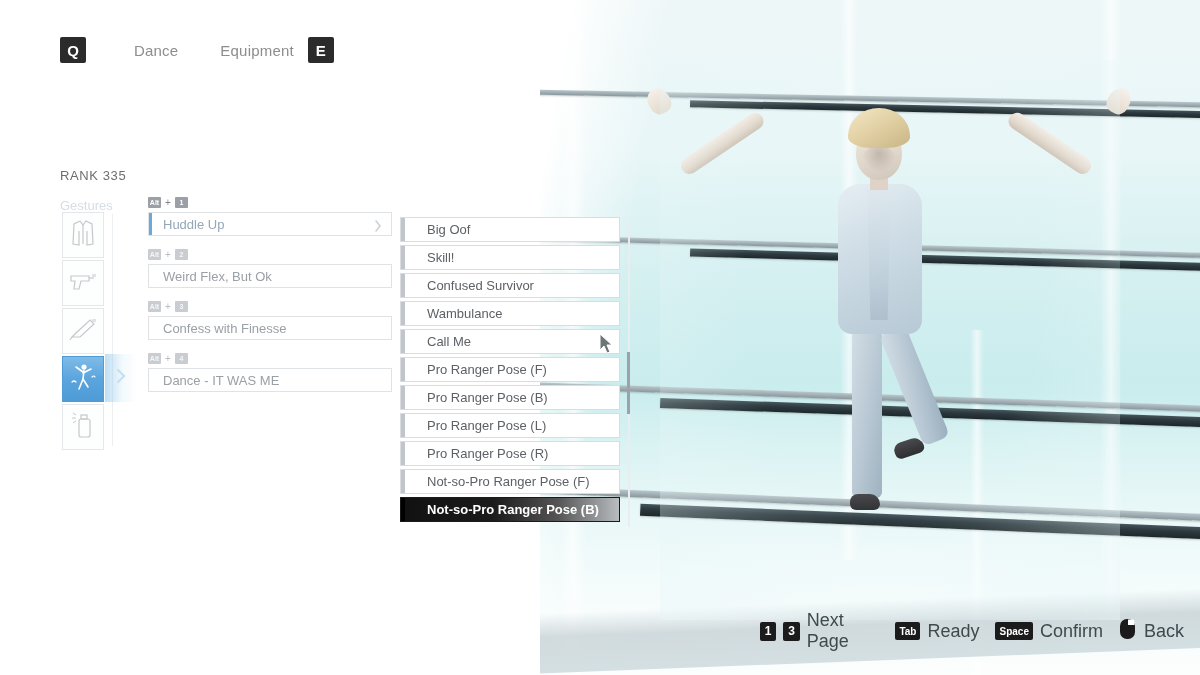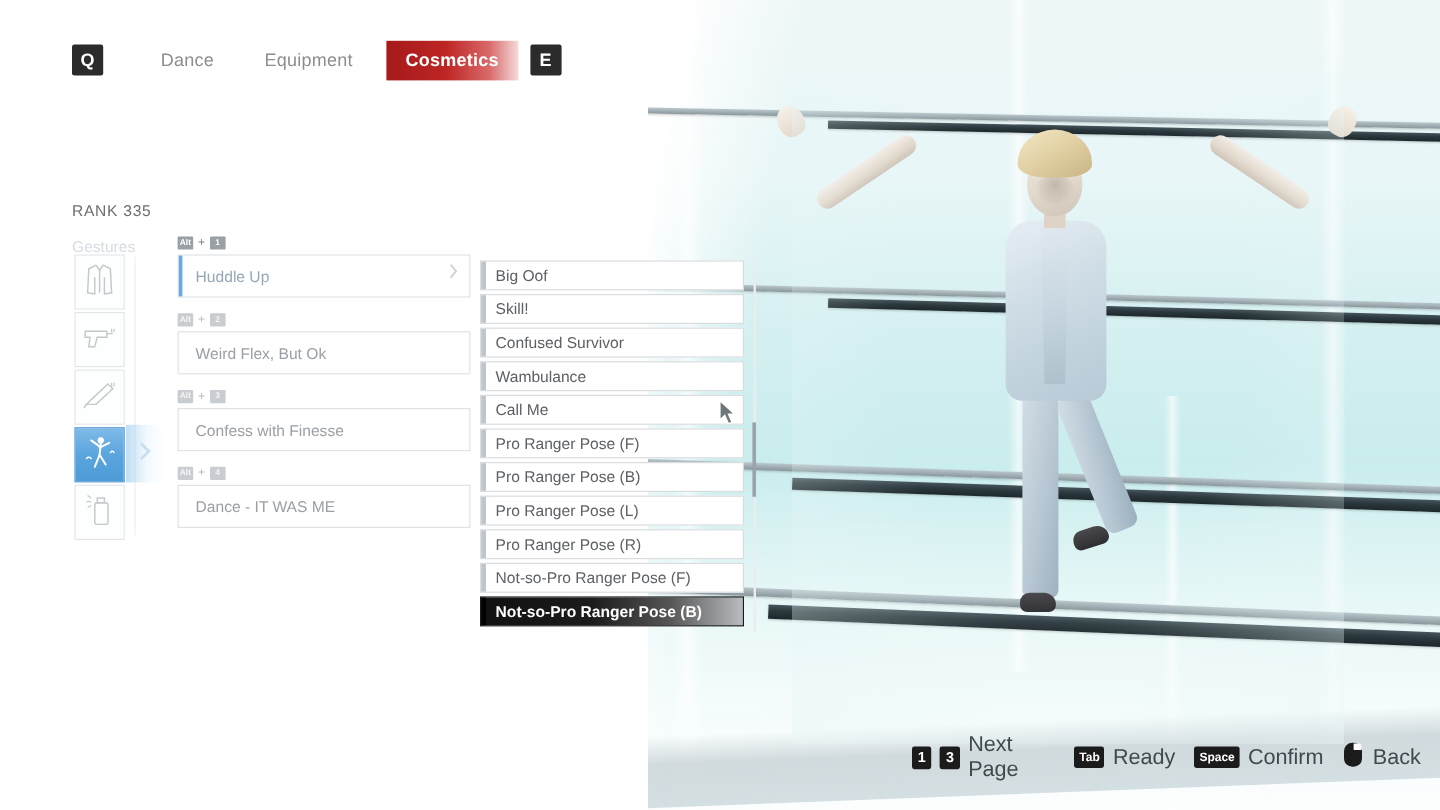--- a/index.html
+++ b/index.html
@@ -186,36 +186,36 @@
     display: inline-flex; align-items: center; justify-content: center;
     width: 13px; height: 11px; border-radius: 1px;
     background: #c9cdd1; color: #f4f6f7;
     font-size: 7px; font-weight: bold; line-height: 1;
   }
   .slot-group.active .minikey { background: #9aa0a6; color: #fff; }
   .pluss { font-size: 10px; color: #b8bdc2; line-height: 1; }
   .slot-group.active .pluss { color: #7d858c; }
   .slot {
     position: relative;
-    height: 36px; border: 1px solid #dfe3e6; background: #fff;
+    height: 24px; border: 1px solid #dfe3e6; background: #fff;
     display: flex; align-items: center;
   }
   .slot-accent { position: absolute; left: 0; top: 0; bottom: 0; width: 3px; background: transparent; }
   .slot-group.active .slot-accent { background: #6aa9dc; }
   .slot-text { font-size: 13px; color: #9aa0a6; padding-left: 14px; }
   .slot-group.active .slot-text { color: #95a7b8; }
   #slot-chevron { position: absolute; left: 372px; top: 218px; }
 
   
   #itemlist { position: absolute; left: 400px; top: 217px; width: 220px; }
   .item {
     position: relative;
     height: 25px; margin-bottom: 3px;
     border: 1px solid #d9dde0; background: #fff;
-    display: flex; align-items: center;
+    display: flex; align-items: center; padding-left: 14px;
   }
   .item-accent { position: absolute; left: 0; top: 0; bottom: 0; width: 4px; background: #bfc5ca; }
   .item-text { font-size: 13px; color: #5d6166; padding-left: 12px; }
   .item.selected {
     border-color: #1b1b1b;
     background: linear-gradient(90deg, #111111 0%, #1b1b1b 42%, #555555 72%, #b9bdc0 100%);
   }
   .item.selected .item-accent { background: #000; }
   .item.selected .item-text { color: #fff; font-weight: bold; }
   #list-scroll-track {
@@ -289,21 +289,20 @@
       <div class="ch" id="face-shade"></div>
       <div class="ch" id="hair"></div>
       <div id="char-haze"></div>
     </div>
   </div>
 
   <div id="topnav">
     <span class="keycap" id="key-q">Q</span>
     <span class="navtab" id="nav-skill">Dance</span>
     <span class="navtab" id="nav-equipment">Equipment</span>
-    <span class="navtab" id="nav-cosmetics">Cosmetics</span>
     <span class="keycap" id="key-e">E</span>
   </div>
 
   <div id="rank">RANK 335</div>
 
   <div id="cat-label">Gestures</div>
   <div id="cat-rail">
 
     <div class="cat">
       <span>

